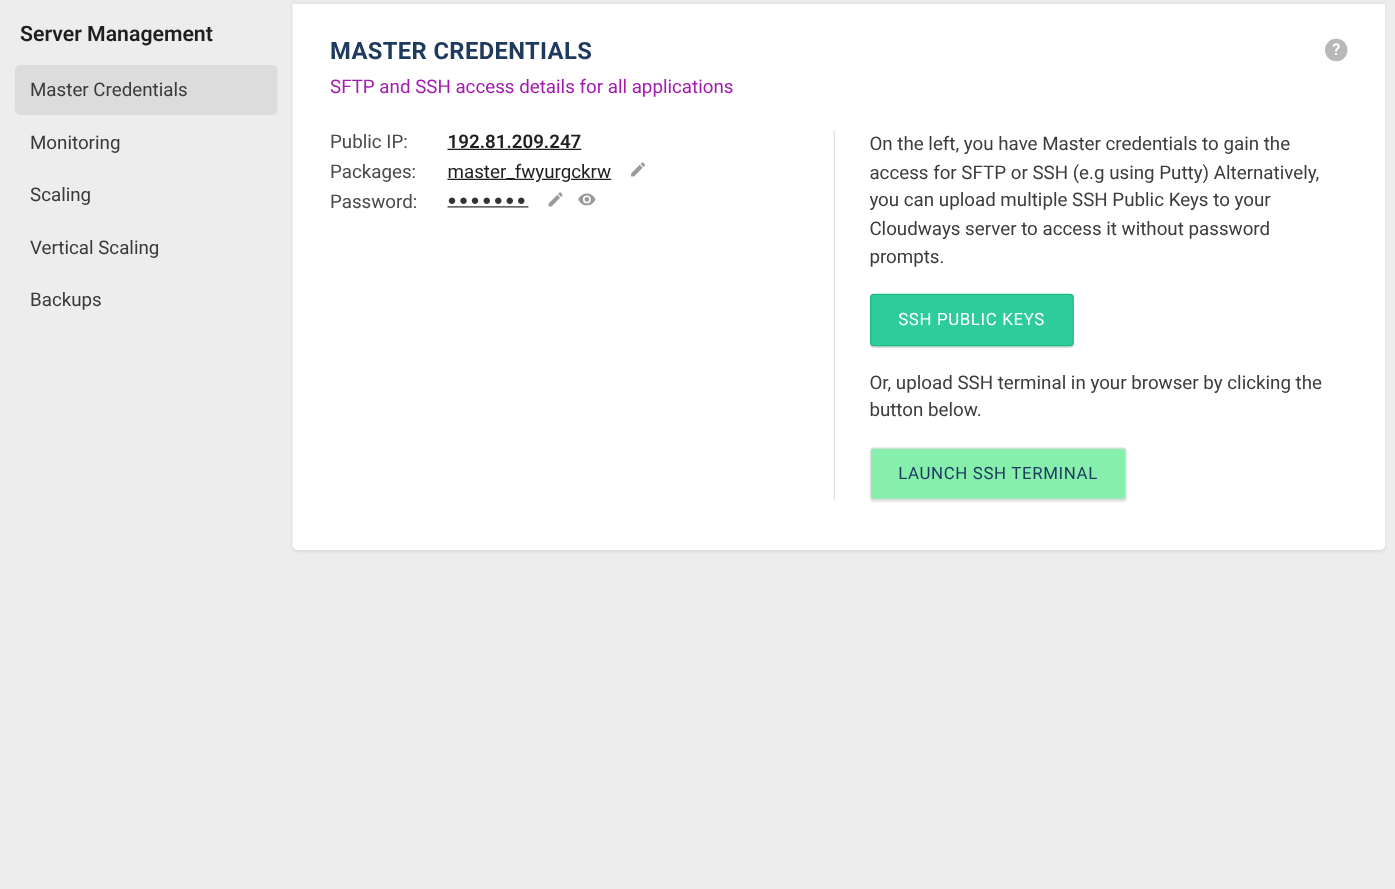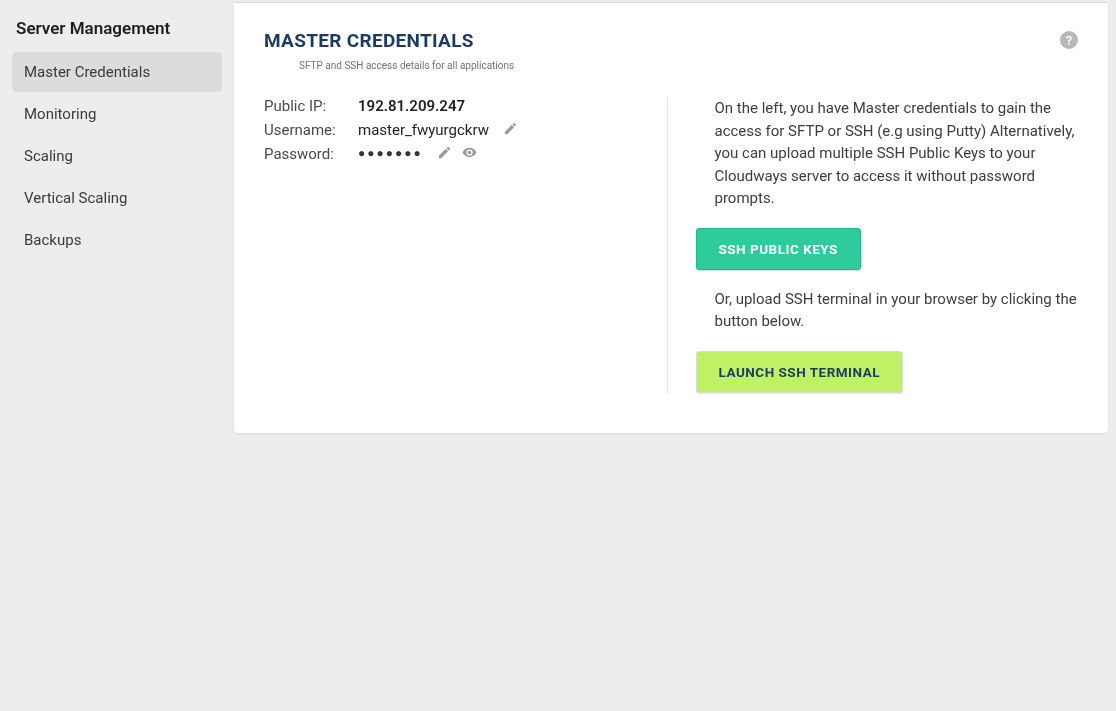--- a/index.html
+++ b/index.html
@@ -59,23 +59,22 @@
       margin-bottom: 26px;
     }
     .card-title {
       font-size: 19px;
       font-weight: 700;
       color: #1e3a5f;
       letter-spacing: 0.3px;
       margin-bottom: 8px;
     }
     .card-subtitle {
-      font-size: 10px;
-      color: #737373;
-      margin-left: 35px;
+      font-size: 15px;
+      color: #a21caf;
     }
     .help-icon {
       position: absolute;
       top: 2px;
       right: 0;
       width: 18px;
       height: 18px;
       border-radius: 50%;
       background: #b8b8b8;
       color: #fff;
@@ -106,20 +105,21 @@
       font-size: 15px;
     }
     .cred-label {
       width: 94px;
       color: #4a4a4a;
       flex-shrink: 0;
     }
     .cred-value {
       color: #1f1f1f;
       font-weight: 600;
+      text-decoration: underline;
     }
     .cred-value.normal {
       font-weight: 400;
     }
     .cred-actions {
       display: inline-flex;
       align-items: center;
       gap: 10px;
       margin-left: 14px;
     }
@@ -137,40 +137,39 @@
       font-size: 12px;
       color: #333;
       position: relative;
       top: 1px;
     }
     .right-text {
       font-size: 15px;
       color: #3d3d3d;
       line-height: 1.5;
       margin-bottom: 18px;
-      margin-left: 19px;
     }
     .btn {
       display: inline-block;
       font-size: 13.5px;
-      font-weight: 700;
+      font-weight: 400;
       letter-spacing: 0.5px;
       padding: 12px 22px;
       border-radius: 3px;
       cursor: pointer;
       text-align: center;
     }
     .btn-primary {
       background: #2ecc9b;
       color: #ffffff;
       border: 1px solid #1db988;
       box-shadow: 0 1px 1px rgba(0,0,0,0.15);
     }
     .btn-secondary {
-      background: #bef264;
+      background: #86efac;
       color: #1e3a5f;
       border: 1px solid #dcdcdc;
       box-shadow: 0 1px 1px rgba(0,0,0,0.1);
     }
     .spacer-18 {
       height: 18px;
     }
   </style>
 </head>
 <body>
@@ -195,21 +194,21 @@
 
       <div class="card-body">
         <div class="left-col">
 
           <div class="cred-row">
             <div class="cred-label">Public IP:</div>
             <div class="cred-value">192.81.209.247</div>
           </div>
 
           <div class="cred-row">
-            <div class="cred-label">Username:</div>
+            <div class="cred-label">Packages:</div>
             <div class="cred-value normal">master_fwyurgckrw</div>
             <div class="cred-actions">
               <span class="icon-btn">
                 <svg viewBox="0 0 24 24" fill="currentColor">
                     <path d="M3 17.25V21h3.75l11.06-11.06-3.75-3.75L3 17.25zM20.71 7.04a1 1 0 0 0 0-1.41l-2.34-2.34a1 1 0 0 0-1.41 0l-1.83 1.83 3.75 3.75 1.83-1.83z"></path>
                   </svg>
               </span>
             </div>
           </div>
 

